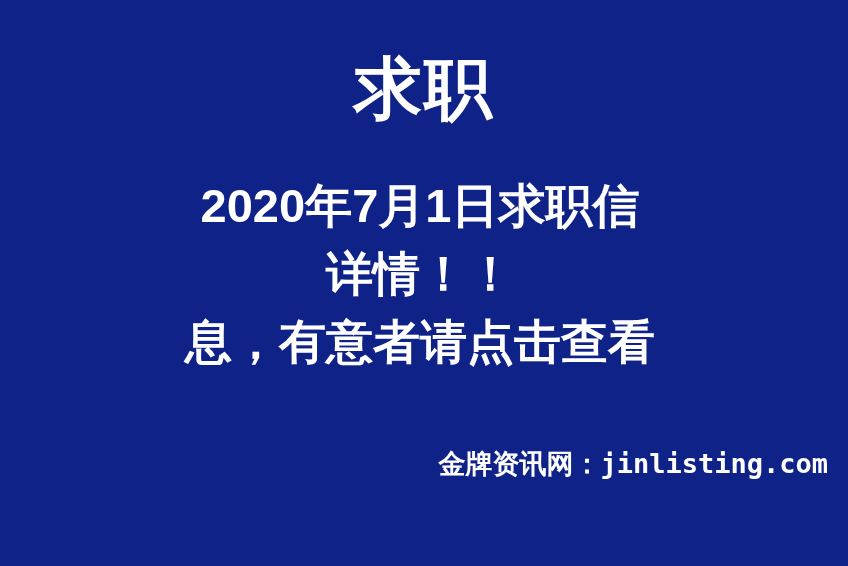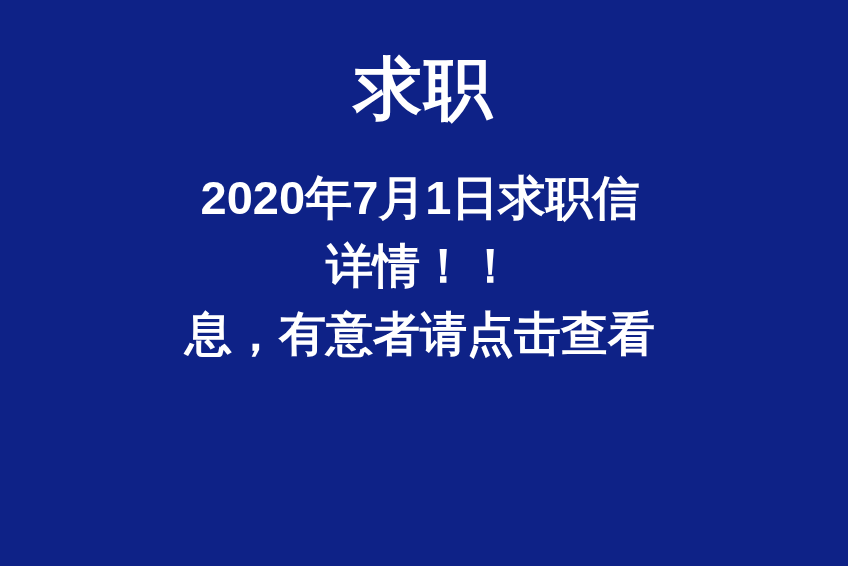--- a/index.html
+++ b/index.html
@@ -28,21 +28,21 @@
     text-align: center;
     color: #FFFFFF;
     font-size: 68px;
     line-height: 82px;
     font-weight: bold;
     letter-spacing: 2px;
     white-space: nowrap;
   }
   #body-block {
     position: absolute;
-    top: 164px;
+    top: 172px;
     left: 0;
     width: 840px;
     text-align: center;
   }
   .body-line {
     color: #FFFFFF;
     font-size: 47px;
     line-height: 68px;
     font-weight: bold;
     letter-spacing: 0px;
@@ -78,14 +78,17 @@
 <div id="poster">
 
   <div id="title">求职</div>
 
   <div id="body-block">
     <div class="body-line">2020年7月1日求职信</div>
     <div class="body-line">详情！！</div>
     <div class="body-line">息，有意者请点击查看</div>
   </div>
 
+  <div id="footer">
+    <span class="footer-cn">金牌资讯网：</span><span class="footer-url">jinlisting.com</span>
+  </div>
 
 </div>
 
 </body></html>

